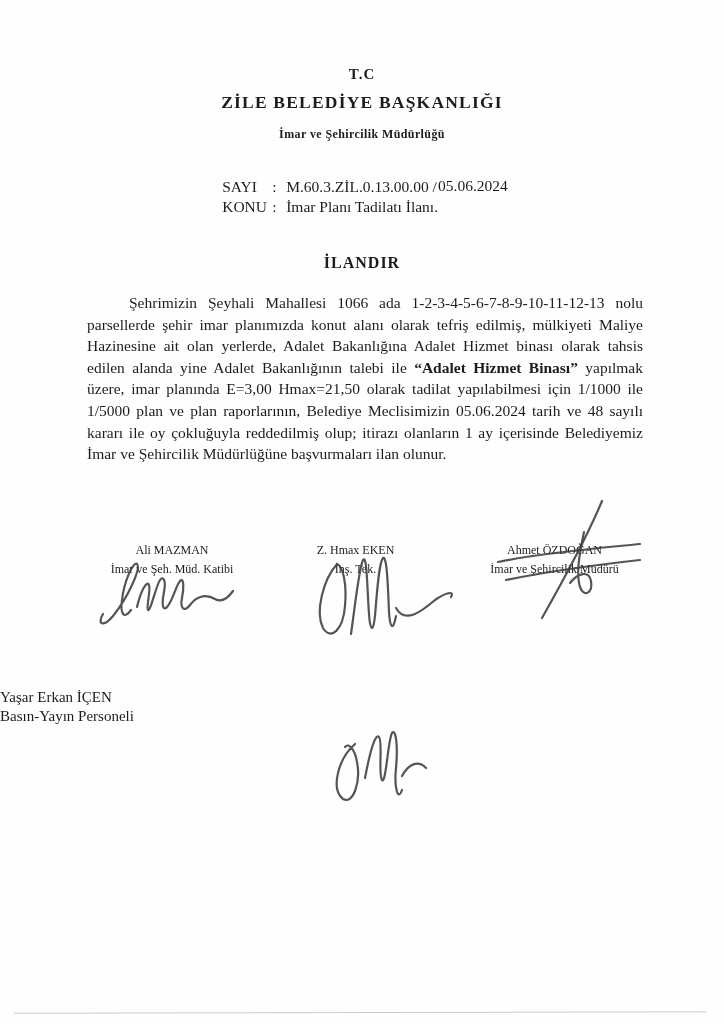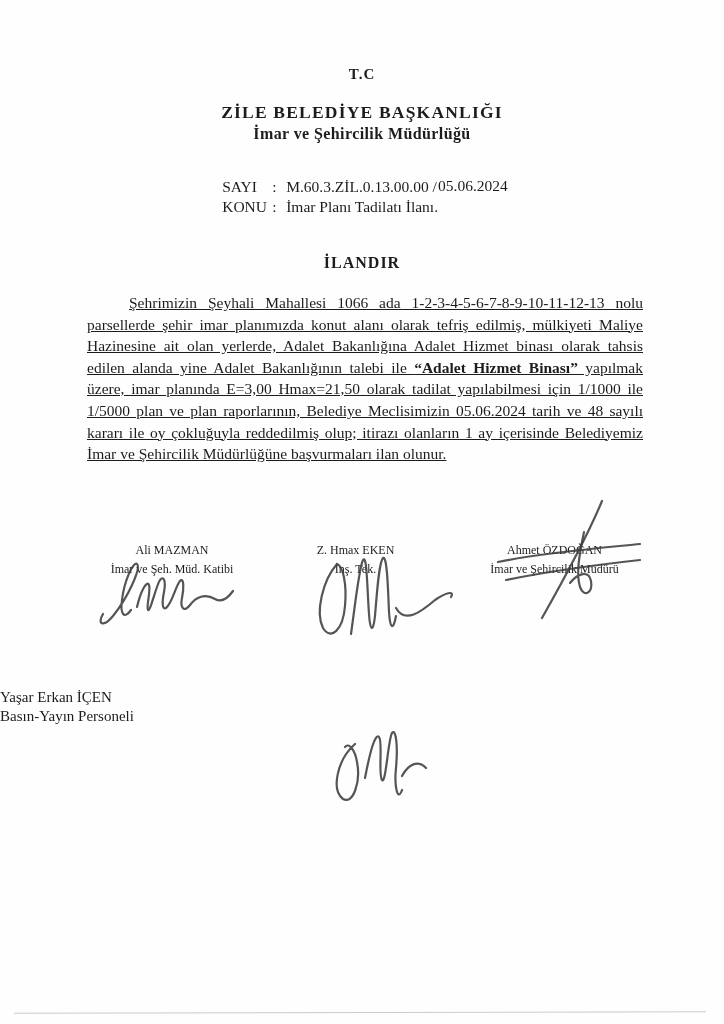--- a/index.html
+++ b/index.html
@@ -10,23 +10,23 @@
     background:#fefefe;
     color:#1c1c1c;
     font-family:"Liberation Serif", serif;
     overflow:hidden;
   }
   
   .doc-header {
     position:absolute; top:66px; left:0; width:100%;
     text-align:center; font-weight:bold;
   }
-  .hdr-tc   { font-size:15px; letter-spacing:1px; margin-bottom:19px; }
-  .hdr-org  { font-size:17.5px; letter-spacing:1.2px; margin-bottom:2px; }
-  .hdr-dept { font-size:16px; letter-spacing:0.4px; }
+  .hdr-tc   { font-size:15px; letter-spacing:1px; margin-bottom:9px; }
+  .hdr-org  { font-size:17.5px; letter-spacing:1.2px; margin-bottom:14px; }
+  .hdr-dept { font-size:12px; letter-spacing:0.4px; }
   
   .meta {
     position:absolute; top:177px; left:87px; width:556px;
     display:flex; justify-content:center; align-items:flex-start;
     font-size:15.5px;
   }
   .meta-rows .meta-row { line-height:20px; white-space:nowrap; }
   .meta-label { display:inline-block; width:50px; }
   .meta-colon { display:inline-block; width:14px; }
   .meta-date { font-size:15.5px; }
@@ -34,21 +34,20 @@
   .doc-title {
     position:absolute; top:254px; left:0; width:100%;
     text-align:center; font-weight:bold; font-size:16px; letter-spacing:1px;
   }
   
   .doc-body {
     position:absolute; top:292px; left:87px; width:556px;
     font-size:15.5px; line-height:21.6px;
     text-align:justify; text-indent:42px;
     margin:0;
-    text-decoration:underline;
   }
   .doc-body .bold { font-weight:bold; }
   
   .sig-col { position:absolute; text-align:center; font-size:12px; line-height:18.5px; }
   .sig-col-1 { top:541px; left:84px;  width:176px; }
   .sig-col-2 { top:541px; left:288px; width:135px; }
   .sig-col-3 { top:541px; left:462px; width:185px; }
   .footer-block {
     position:absolute; top:688px; left:0; width:100%;
     text-align:left; font-size:15px; line-height:19px;

